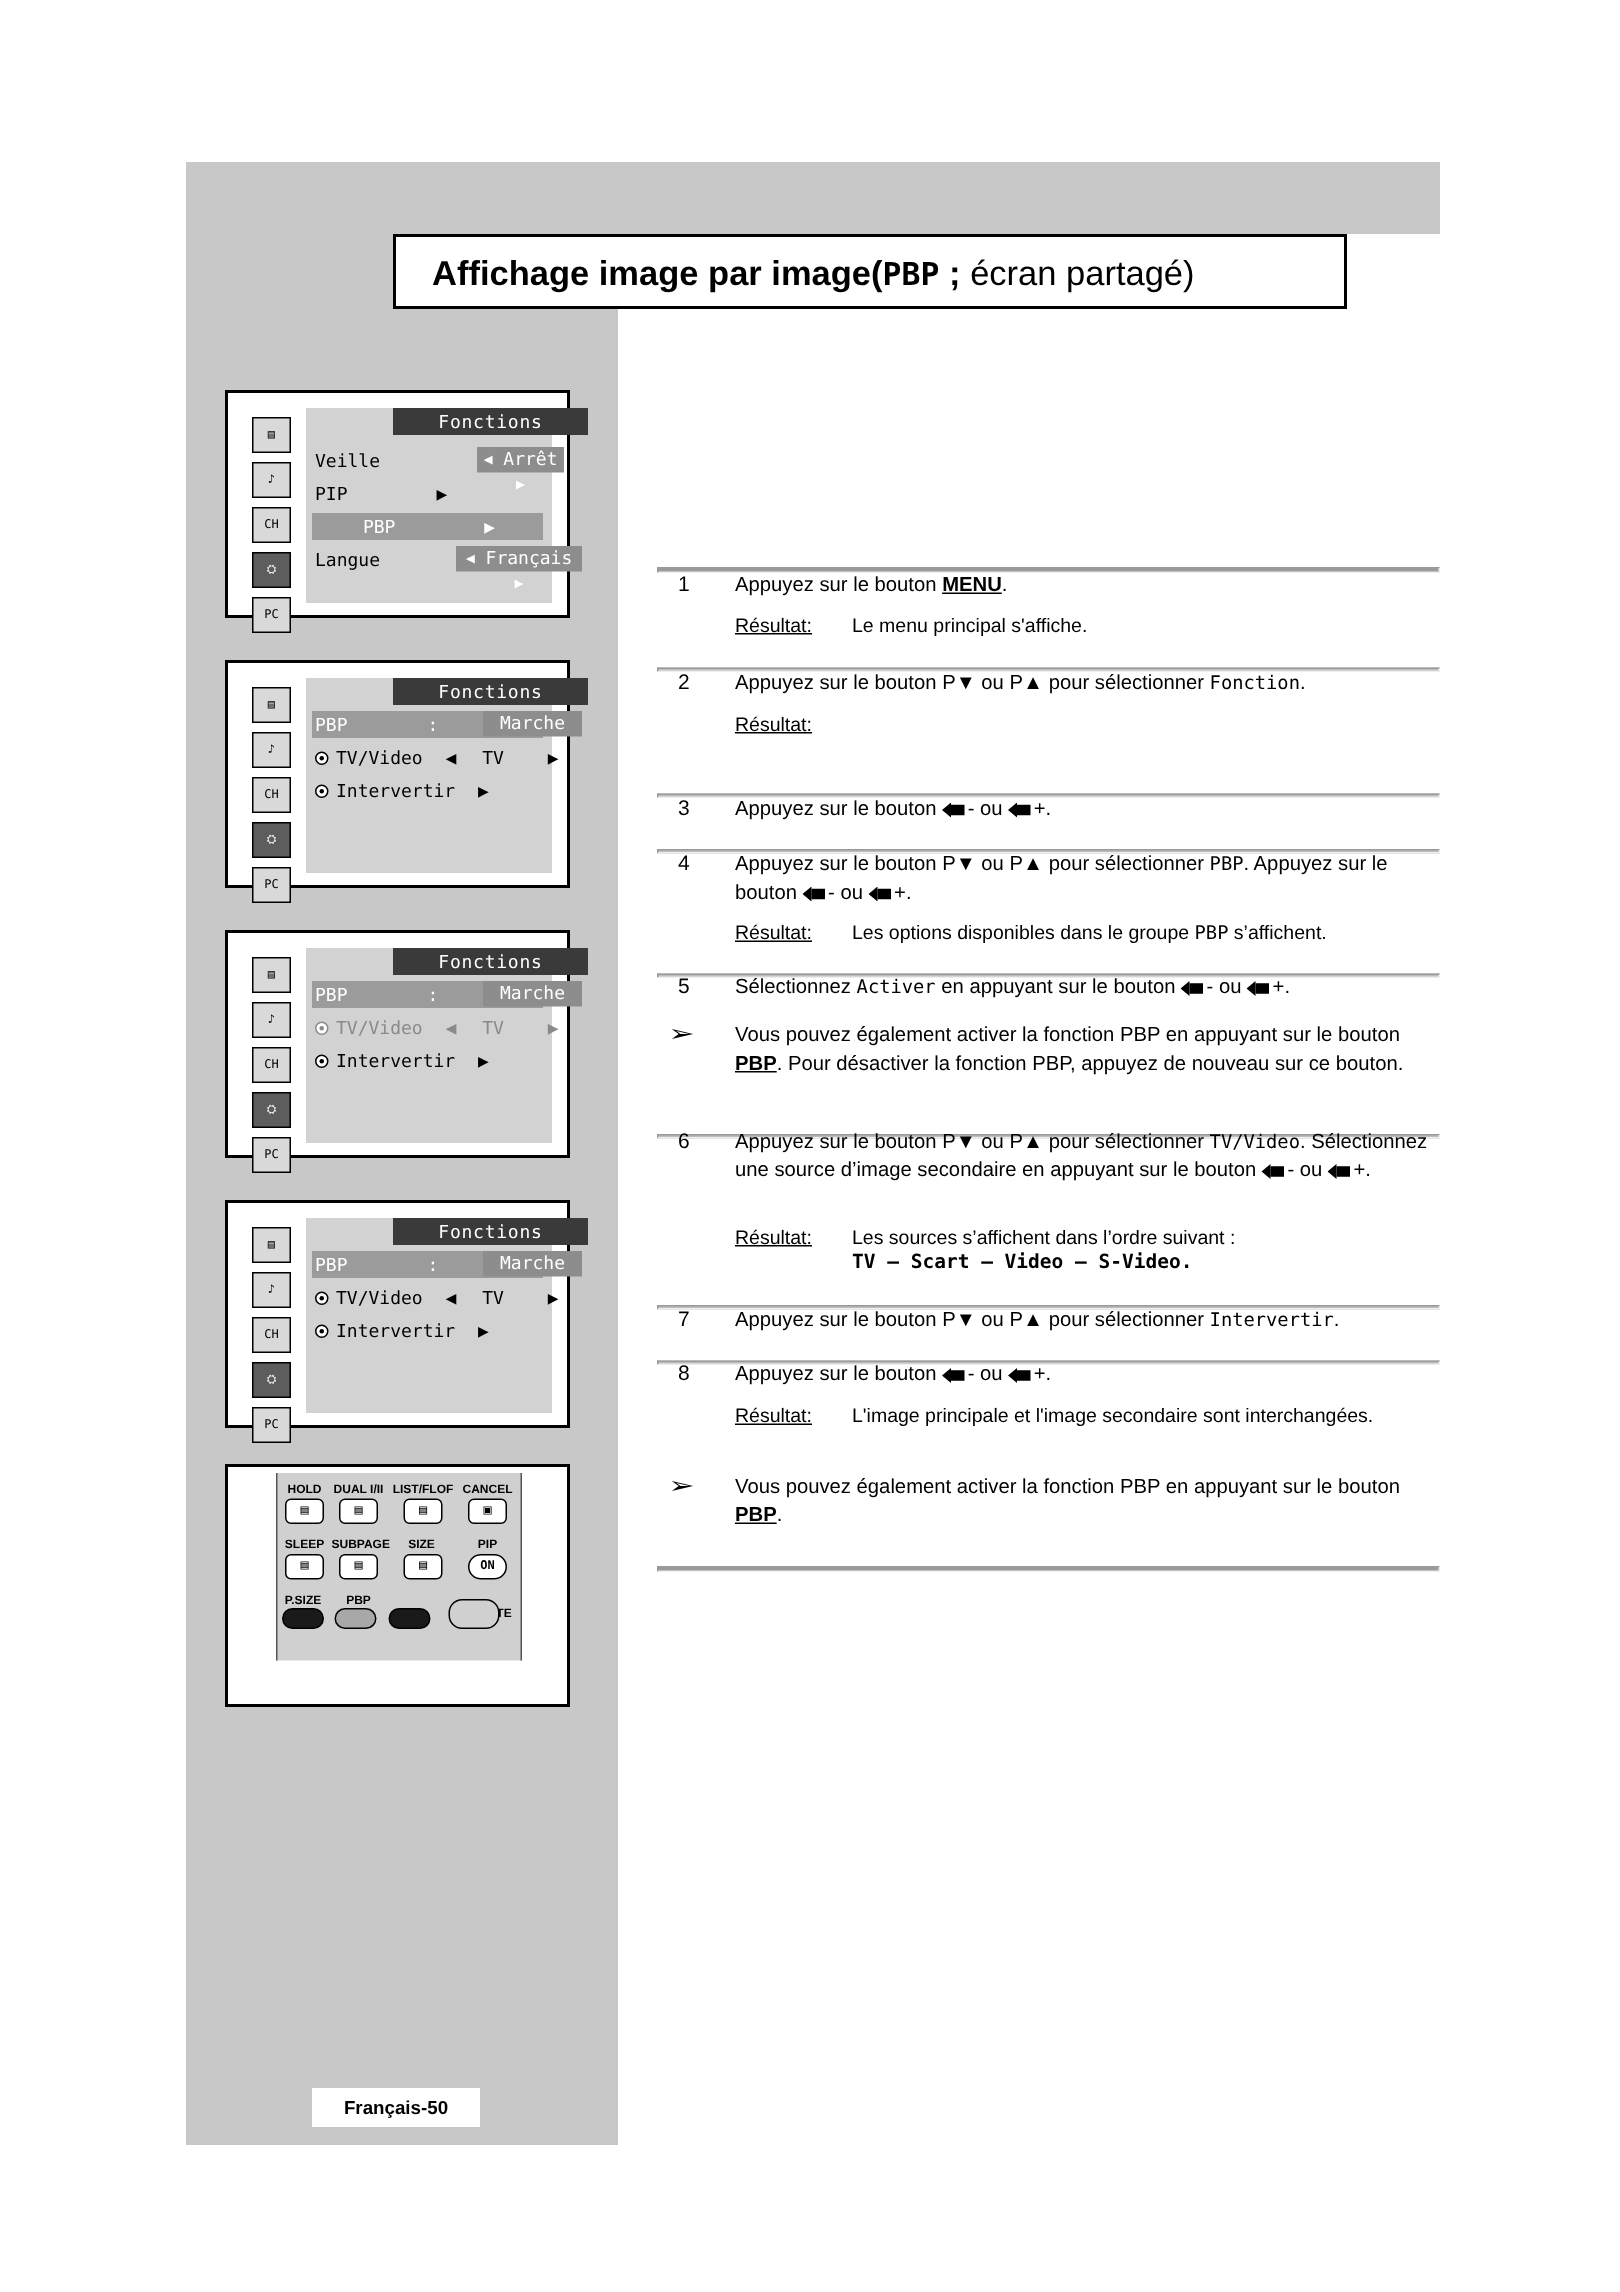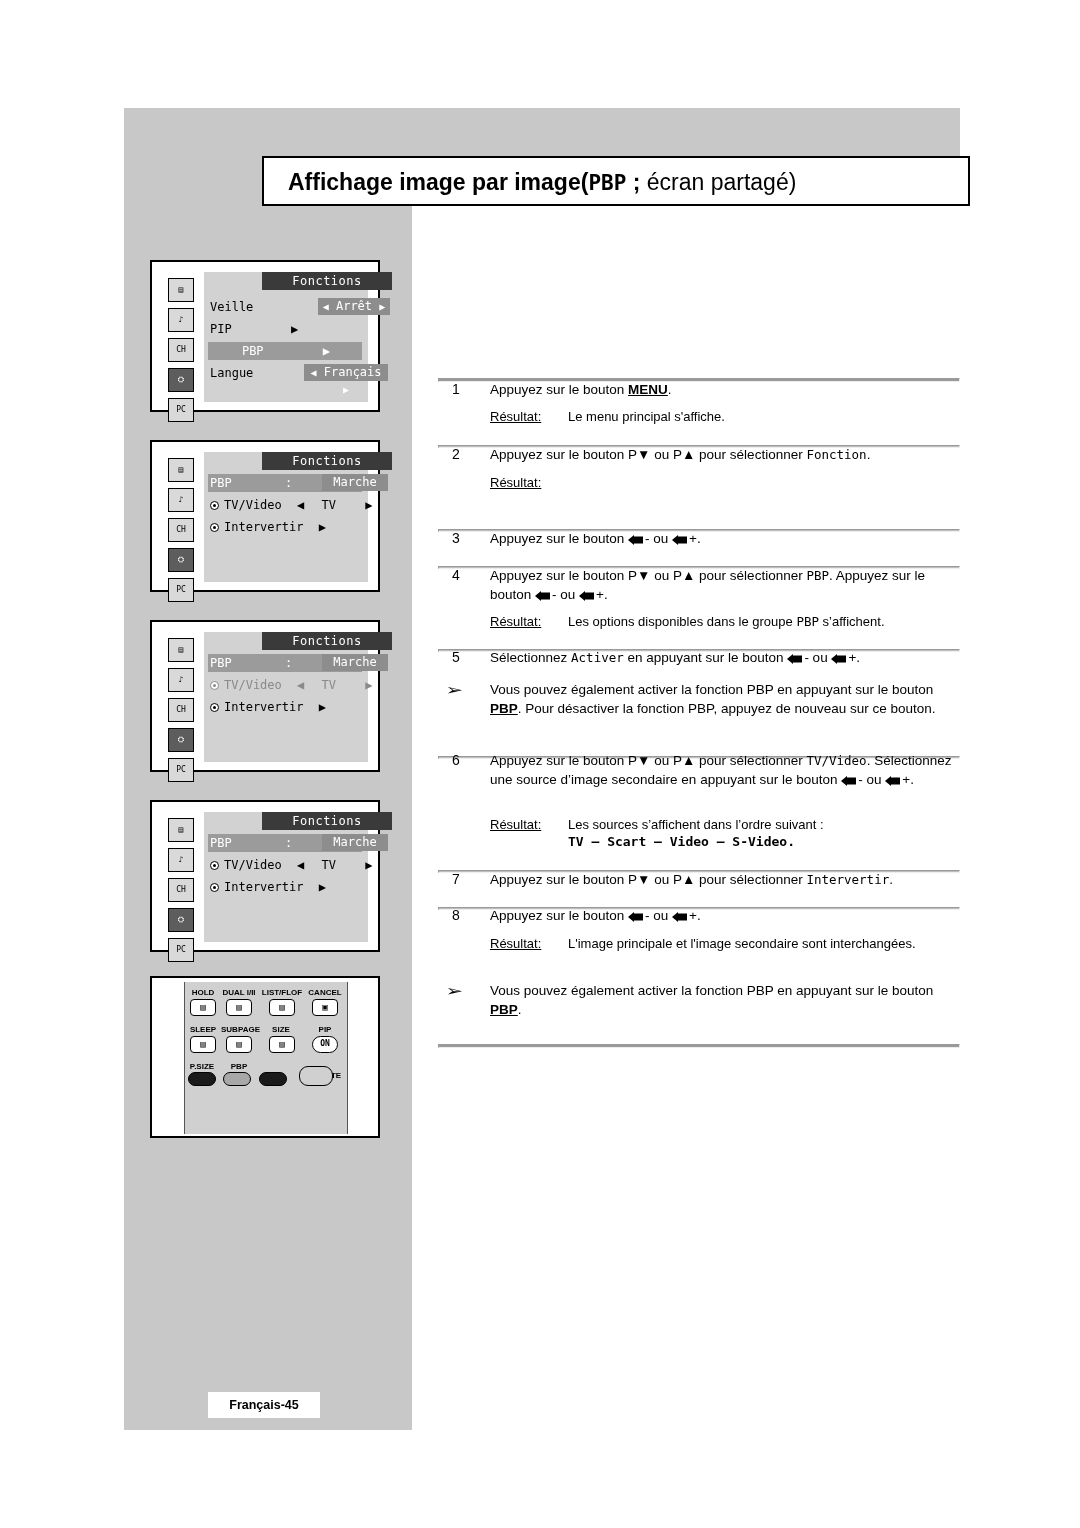--- a/index.html
+++ b/index.html
@@ -35,21 +35,21 @@
     top: 108px;
     width: 836px;
     height: 48px;
     background: #c8c8c8;
   }
   
   .title-bar {
     position: absolute;
     left: 262px;
     top: 156px;
-    width: 708px;
+    width: 636px;
     height: 50px;
     border: 2px solid #000;
     background: #ffffff;
     box-sizing: border-box;
   }
   .title-text {
     position: absolute;
     left: 24px;
     top: 11px;
     font-size: 23px;
@@ -193,21 +193,21 @@
     height: 162px;
     border: 2px solid #000;
     background: #ffffff;
     box-sizing: border-box;
   }
   .remote-body {
     position: absolute;
     left: 32px;
     top: 4px;
     width: 162px;
-    height: 152px;
+    height: 125px;
     background: #d0d0d0;
     border-left: 1.5px solid #555;
     border-right: 1.5px solid #555;
   }
   .btn-lbl {
     position: absolute;
     font-family: "Liberation Sans", sans-serif;
     font-size: 8px;
     font-weight: bold;
     color: #000;
@@ -377,21 +377,21 @@
         <div class="osd-icon">♪</div>
         <div class="osd-icon">CH</div>
         <div class="osd-icon sel">⛭</div>
         <div class="osd-icon">PC</div>
       </div>
       <div class="osd-body" style="left:46px; top:4px; right:4px; bottom:2px;">
         <div class="osd-title">Fonctions</div>
         <div class="osd-row" style="top:26px;">
           <span class="lbl">Veille</span>
         </div>
-        <div class="val-box" style="top:26px; left:114px; width:72px;">
+        <div class="val-box" style="top:26px; left:114px; width:58px;">
           <span class="arrow-l">◀</span>
           <span>Arrêt</span>
           <span class="arrow-r">▶</span>
         </div>
         <div class="osd-row" style="top:48px;">
           <span class="lbl">PIP</span>
           <span style="margin-left:52px;">▶</span>
         </div>
         <div class="osd-row hl" style="top:70px;text-align:center;">
           <span class="lbl">PBP</span>
@@ -655,15 +655,15 @@
     <span class="body">L'image principale et l'image secondaire sont interchangées.</span>
   </div>
 
   <div class="note" style="top:981px;">
     <span class="arrow">➢</span>
     <span class="body"><span>Vous pouvez également activer la fonction PBP en appuyant sur le bouton </span><b class="bold">PBP</b><span>.</span></span>
   </div>
 
   <hr class="hr thick" style="top:1036px;">
 
-  <div class="footer">Français-45</div>
+  <div class="footer">Français-50</div>
 
 </div>
 
 </body></html>

